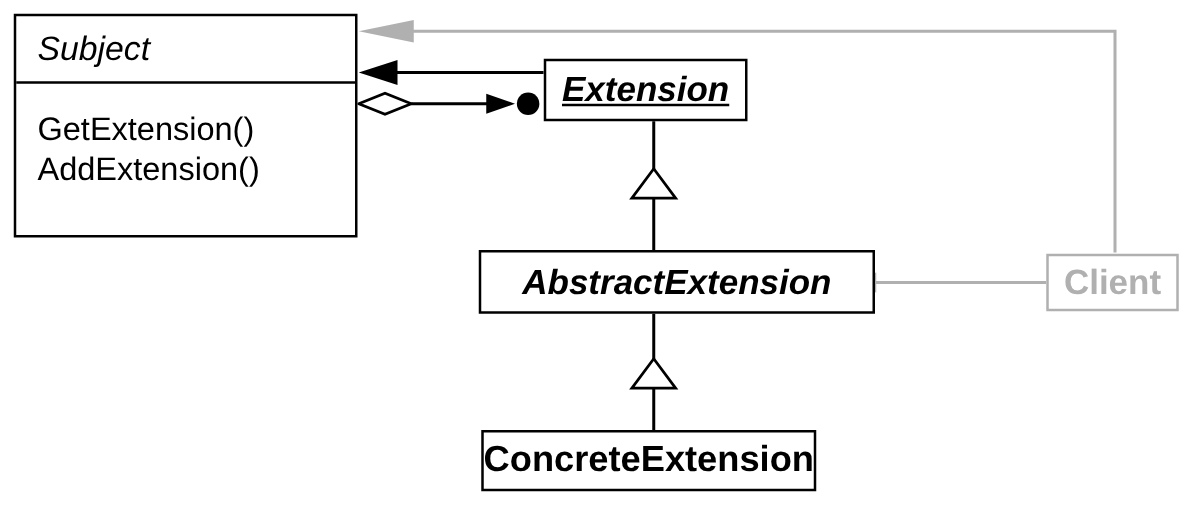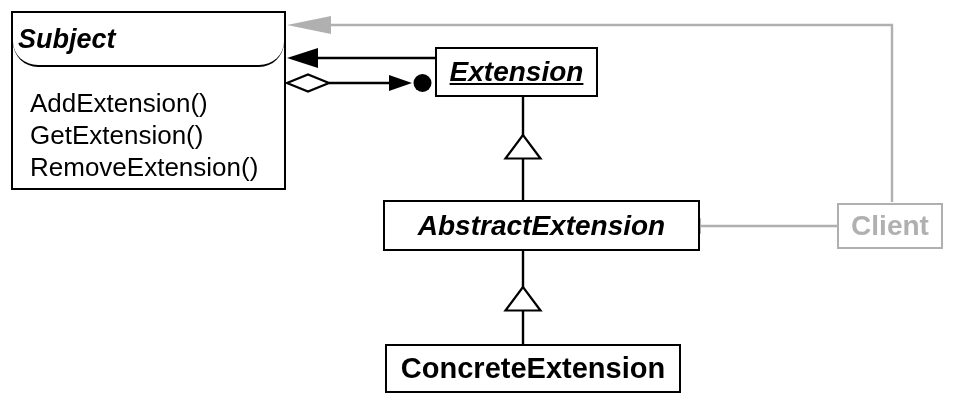--- a/index.html
+++ b/index.html
@@ -47,37 +47,36 @@
     color: var(--gray);
   }
 
   
   .subject-box { left: 11px; top: 11px; width: 275px; height: 179px; }
   .subject-title {
     height: 52px;
     border-bottom: 2px solid var(--ink);
     display: flex;
     align-items: center;
-    padding-left: 5px;
+    padding-left: 17px;
     font-size: 27px;
-    font-weight: bold;
+    font-weight: normal;
     font-style: italic;
-    border-radius: 25px;
   }
   .subject-methods {
     padding: 20px 0 0 17px;
     font-size: 26px;
     font-weight: normal;
     line-height: 32px;
     white-space: nowrap;
   }
 
   .extension-box          { left: 435px; top: 47px;  width: 163px; height: 50px; font-size: 28px; text-decoration: underline; }
   .abstract-extension-box { left: 383px; top: 200px; width: 317px; height: 51px; font-size: 28px; }
-  .concrete-extension-box { left: 385px; top: 344px; width: 296px; height: 49px; font-size: 29px; }
+  .concrete-extension-box { left: 385px; top: 344px; width: 268px; height: 49px; font-size: 29px; }
   .client-box             { left: 837px; top: 203px; width: 106px; height: 46px; font-size: 28px; text-align: center; }
 </style>
 </head>
 <body>
 
 <div class="canvas">
 
   <svg class="connectors" viewBox="0 0 960 404">
 
     <g>
@@ -111,23 +110,22 @@
     <g>
       <line class="stroke-ink" x1="523" y1="250" x2="523" y2="288"></line>
       <polygon class="hollow-ink" points="523,287 505.5,310.5 540.5,310.5"></polygon>
       <line class="stroke-ink" x1="523" y1="310.5" x2="523" y2="345"></line>
     </g>
   </svg>
 
   <div class="box subject-box">
     <div class="subject-title">Subject</div>
     <div class="subject-methods">
+      <div>GetExtension()</div>
       <div>AddExtension()</div>
-      <div>GetExtension()</div>
-      <div>RemoveExtension()</div>
     </div>
   </div>
 
   <div class="box centered italic extension-box">
     <span>Extension</span>
   </div>
 
   <div class="box centered italic abstract-extension-box">
     <span>AbstractExtension</span>
   </div>

